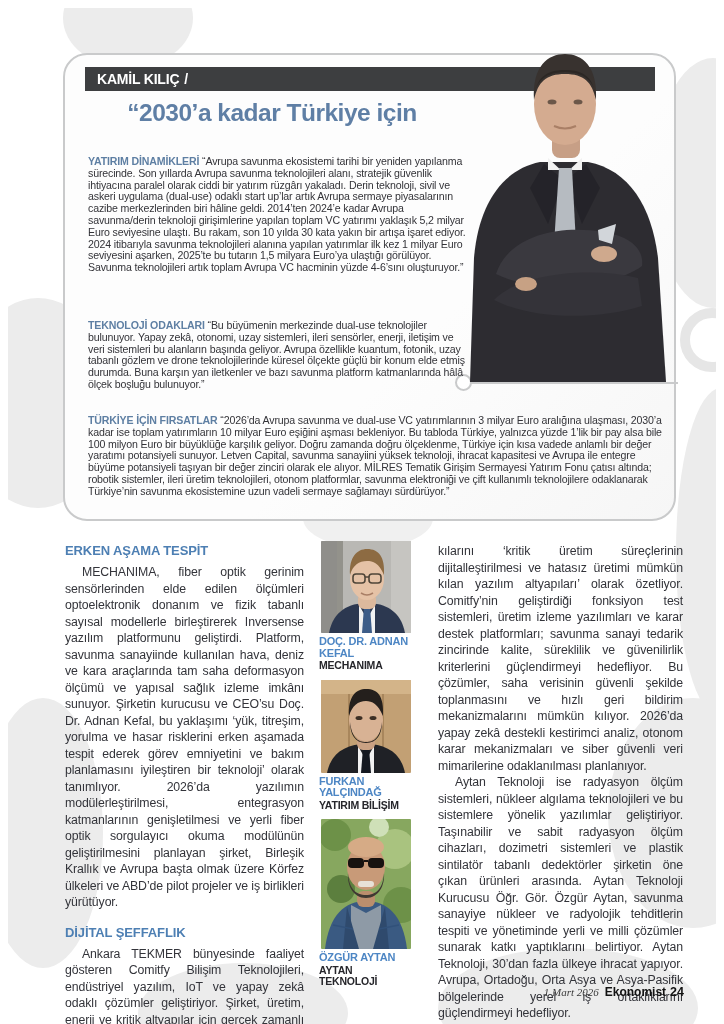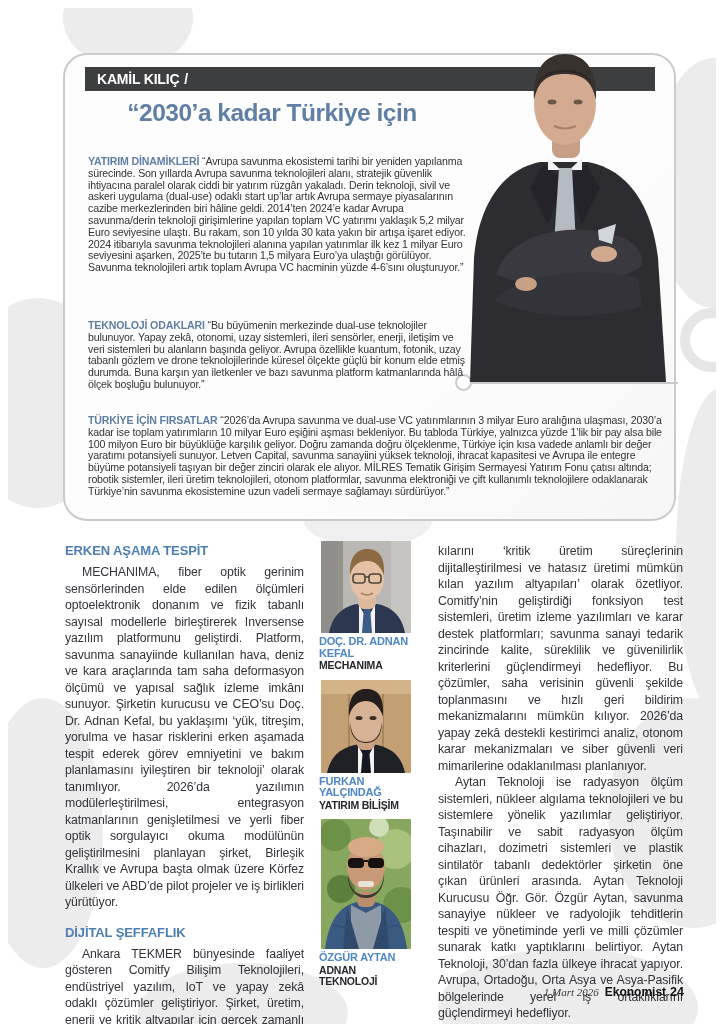--- a/index.html
+++ b/index.html
@@ -215,21 +215,21 @@
       <ellipse cx="45" cy="48" rx="19" ry="23" fill="#c89a78"></ellipse>
       <path d="M 27,54 C 28,70 35,76 45,76 C 55,76 62,70 63,54 C 64,66 58,79 45,79 C 32,79 26,66 27,54 Z" fill="#3f3832"></path>
       <rect x="37" y="62" width="16" height="6" rx="3" fill="#e8e2d8"></rect>
       <rect x="27" y="39" width="16" height="10" rx="4" fill="#17120f"></rect>
       <rect x="47" y="39" width="16" height="10" rx="4" fill="#17120f"></rect>
       <line x1="43" y1="42" x2="47" y2="42" stroke="#17120f" stroke-width="2"></line>
       <ellipse cx="45" cy="28" rx="18" ry="10" fill="#d6ab86"></ellipse>
     </svg>
     <div class="caption">
       <span class="pname">ÖZGÜR AYTAN</span>
-      <span class="pcompany">ADNAN TEKNOLOJİ</span>
+      <span class="pcompany">AYTAN TEKNOLOJİ</span>
     </div>
   </div>
 
   <div class="col-right">
     <p class="col-body">kılarını ‘kritik üretim süreçlerinin dijitalleştirilmesi ve hatasız üretimi mümkün kılan yazılım altyapıları’ olarak özetliyor. Comitfy’nin geliştirdiği fonksiyon test sistemleri, üretim izleme yazılımları ve karar destek platformları; savunma sanayi tedarik zincirinde kalite, süreklilik ve güvenilirlik kriterlerini güçlendirmeyi hedefliyor. Bu çözümler, saha verisinin güvenli şekilde toplanmasını ve hızlı geri bildirim mekanizmalarını mümkün kılıyor. 2026’da yapay zekâ destekli kestirimci analiz, otonom karar mekanizmaları ve siber güvenli veri mimarilerine odaklanılması planlanıyor.</p>
     <p class="col-body indent">Aytan Teknoloji ise radyasyon ölçüm sistemleri, nükleer algılama teknolojileri ve bu sistemlere yönelik yazılımlar geliştiriyor. Taşınabilir ve sabit radyasyon ölçüm cihazları, dozimetri sistemleri ve plastik sintilatör tabanlı dedektörler şirketin öne çıkan ürünleri arasında. Aytan Teknoloji Kurucusu Öğr. Gör. Özgür Aytan, savunma sanayiye nükleer ve radyolojik tehditlerin tespiti ve yönetiminde yerli ve milli çözümler sunarak katkı yaptıklarını belirtiyor. Aytan Teknoloji, 30’dan fazla ülkeye ihracat yapıyor. Avrupa, Ortadoğu, Orta Asya ve Asya-Pasifik bölgelerinde yerel iş ortaklıklarını güçlendirmeyi hedefliyor.</p>
   </div>
 
   <div class="footer">
     <span class="fdate">1 Mart 2026</span><span class="fmag">Ekonomist</span><span class="fpage">24</span>

